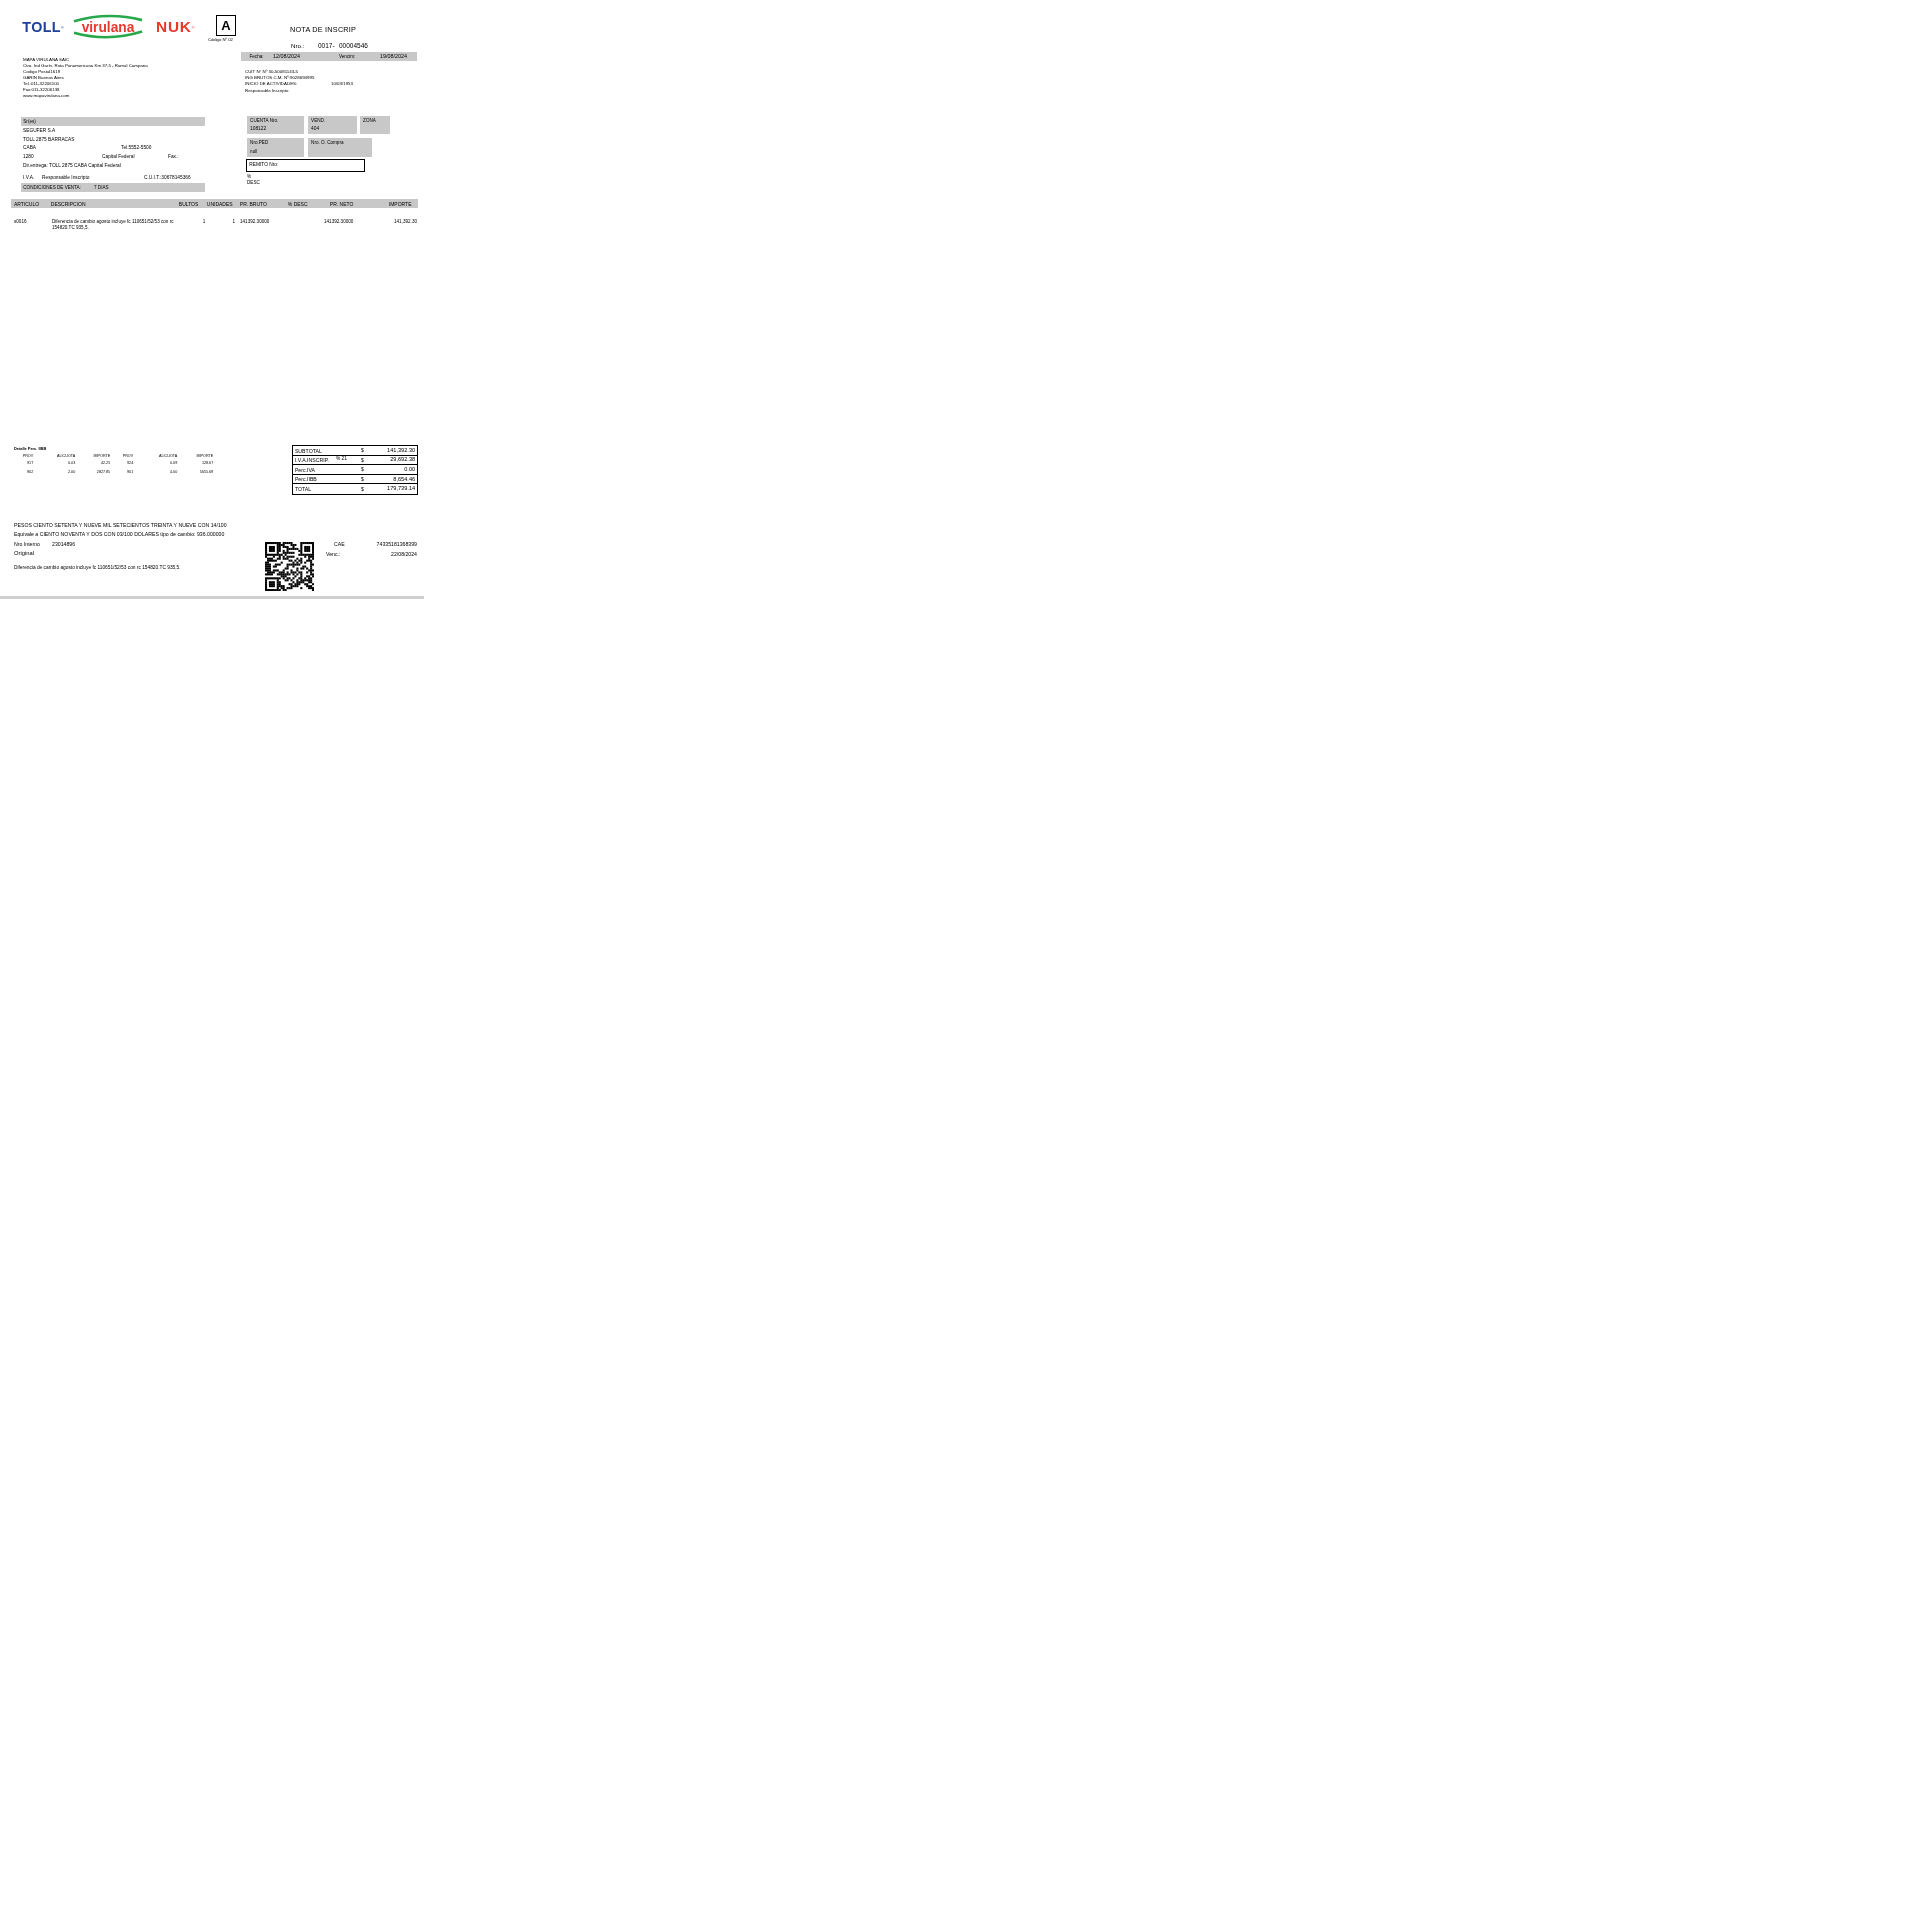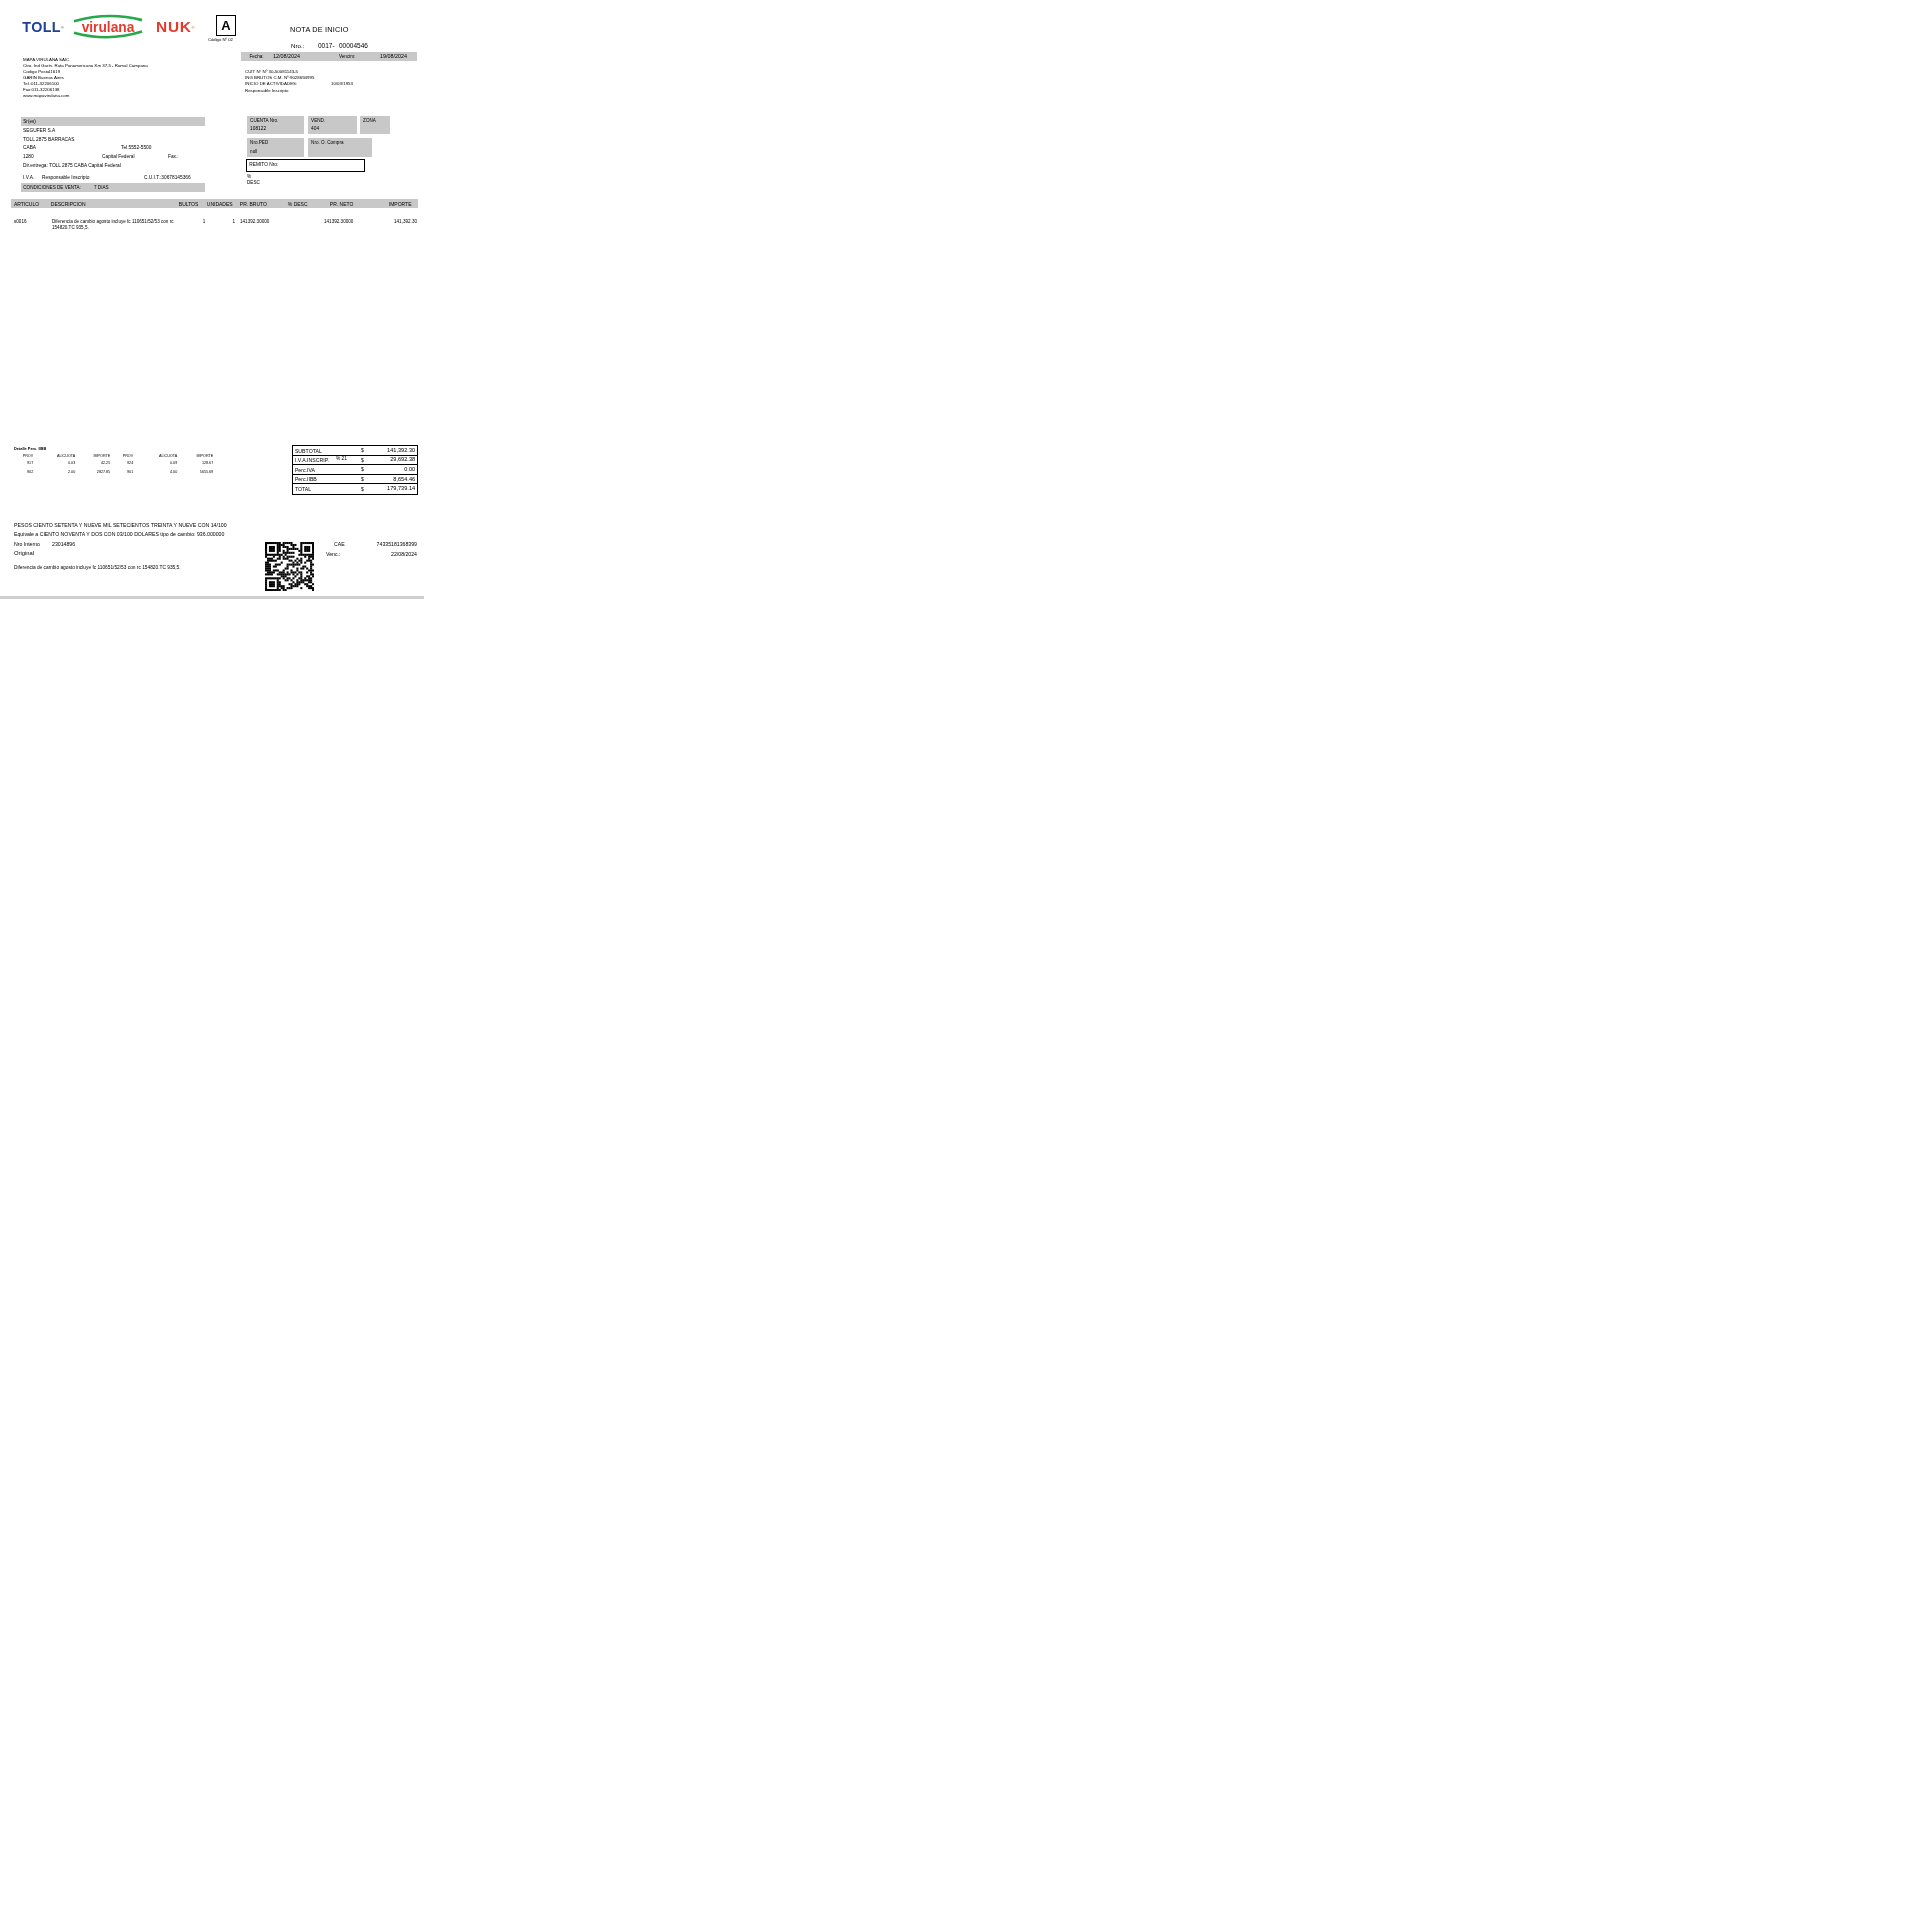--- a/index.html
+++ b/index.html
@@ -50,21 +50,21 @@
 
   <div class="abs" style="left:156px;top:17.7px">
     <span style="font-size:15.4px;font-weight:bold;color:#e6392c;letter-spacing:0.8px">NUK</span><sup class="reg" style="color:#e6392c">®</sup>
   </div>
 
   <div class="abs" style="left:216px;top:15.4px;width:20px;height:21px;border:1.2px solid #000;display:flex;align-items:center;justify-content:center">
     <span style="font-size:13px;font-weight:bold">A</span>
   </div>
   <div class="abs" style="left:208px;top:37px;font-size:4.2px">Código Nº 02</div>
 
-  <div class="abs" style="left:290px;top:25.4px;font-size:7.3px;letter-spacing:0.2px">NOTA DE INICIO</div>
+  <div class="abs" style="left:290px;top:25.4px;font-size:7.3px;letter-spacing:0.2px">NOTA DE INSCRIP</div>
   <div class="abs" style="left:291px;top:42px;font-size:6.2px">Nro.:</div>
   <div class="abs" style="left:318px;top:42px;font-size:6.5px">0017-</div>
   <div class="abs" style="left:339px;top:42px;font-size:6.5px">00004546</div>
 
   <div class="abs bar" style="left:241px;top:52px;width:176px;height:8.5px">
     <span class="abs" style="left:8.5px;top:1.9px;font-size:4.6px">Fecha:</span>
     <span class="abs" style="left:32px;top:1.2px;font-size:5.4px">12/08/2024</span>
     <span class="abs" style="left:98px;top:1.9px;font-size:4.6px">Vencim:</span>
     <span class="abs" style="left:139px;top:1.2px;font-size:5.4px">19/08/2024</span>
   </div>

